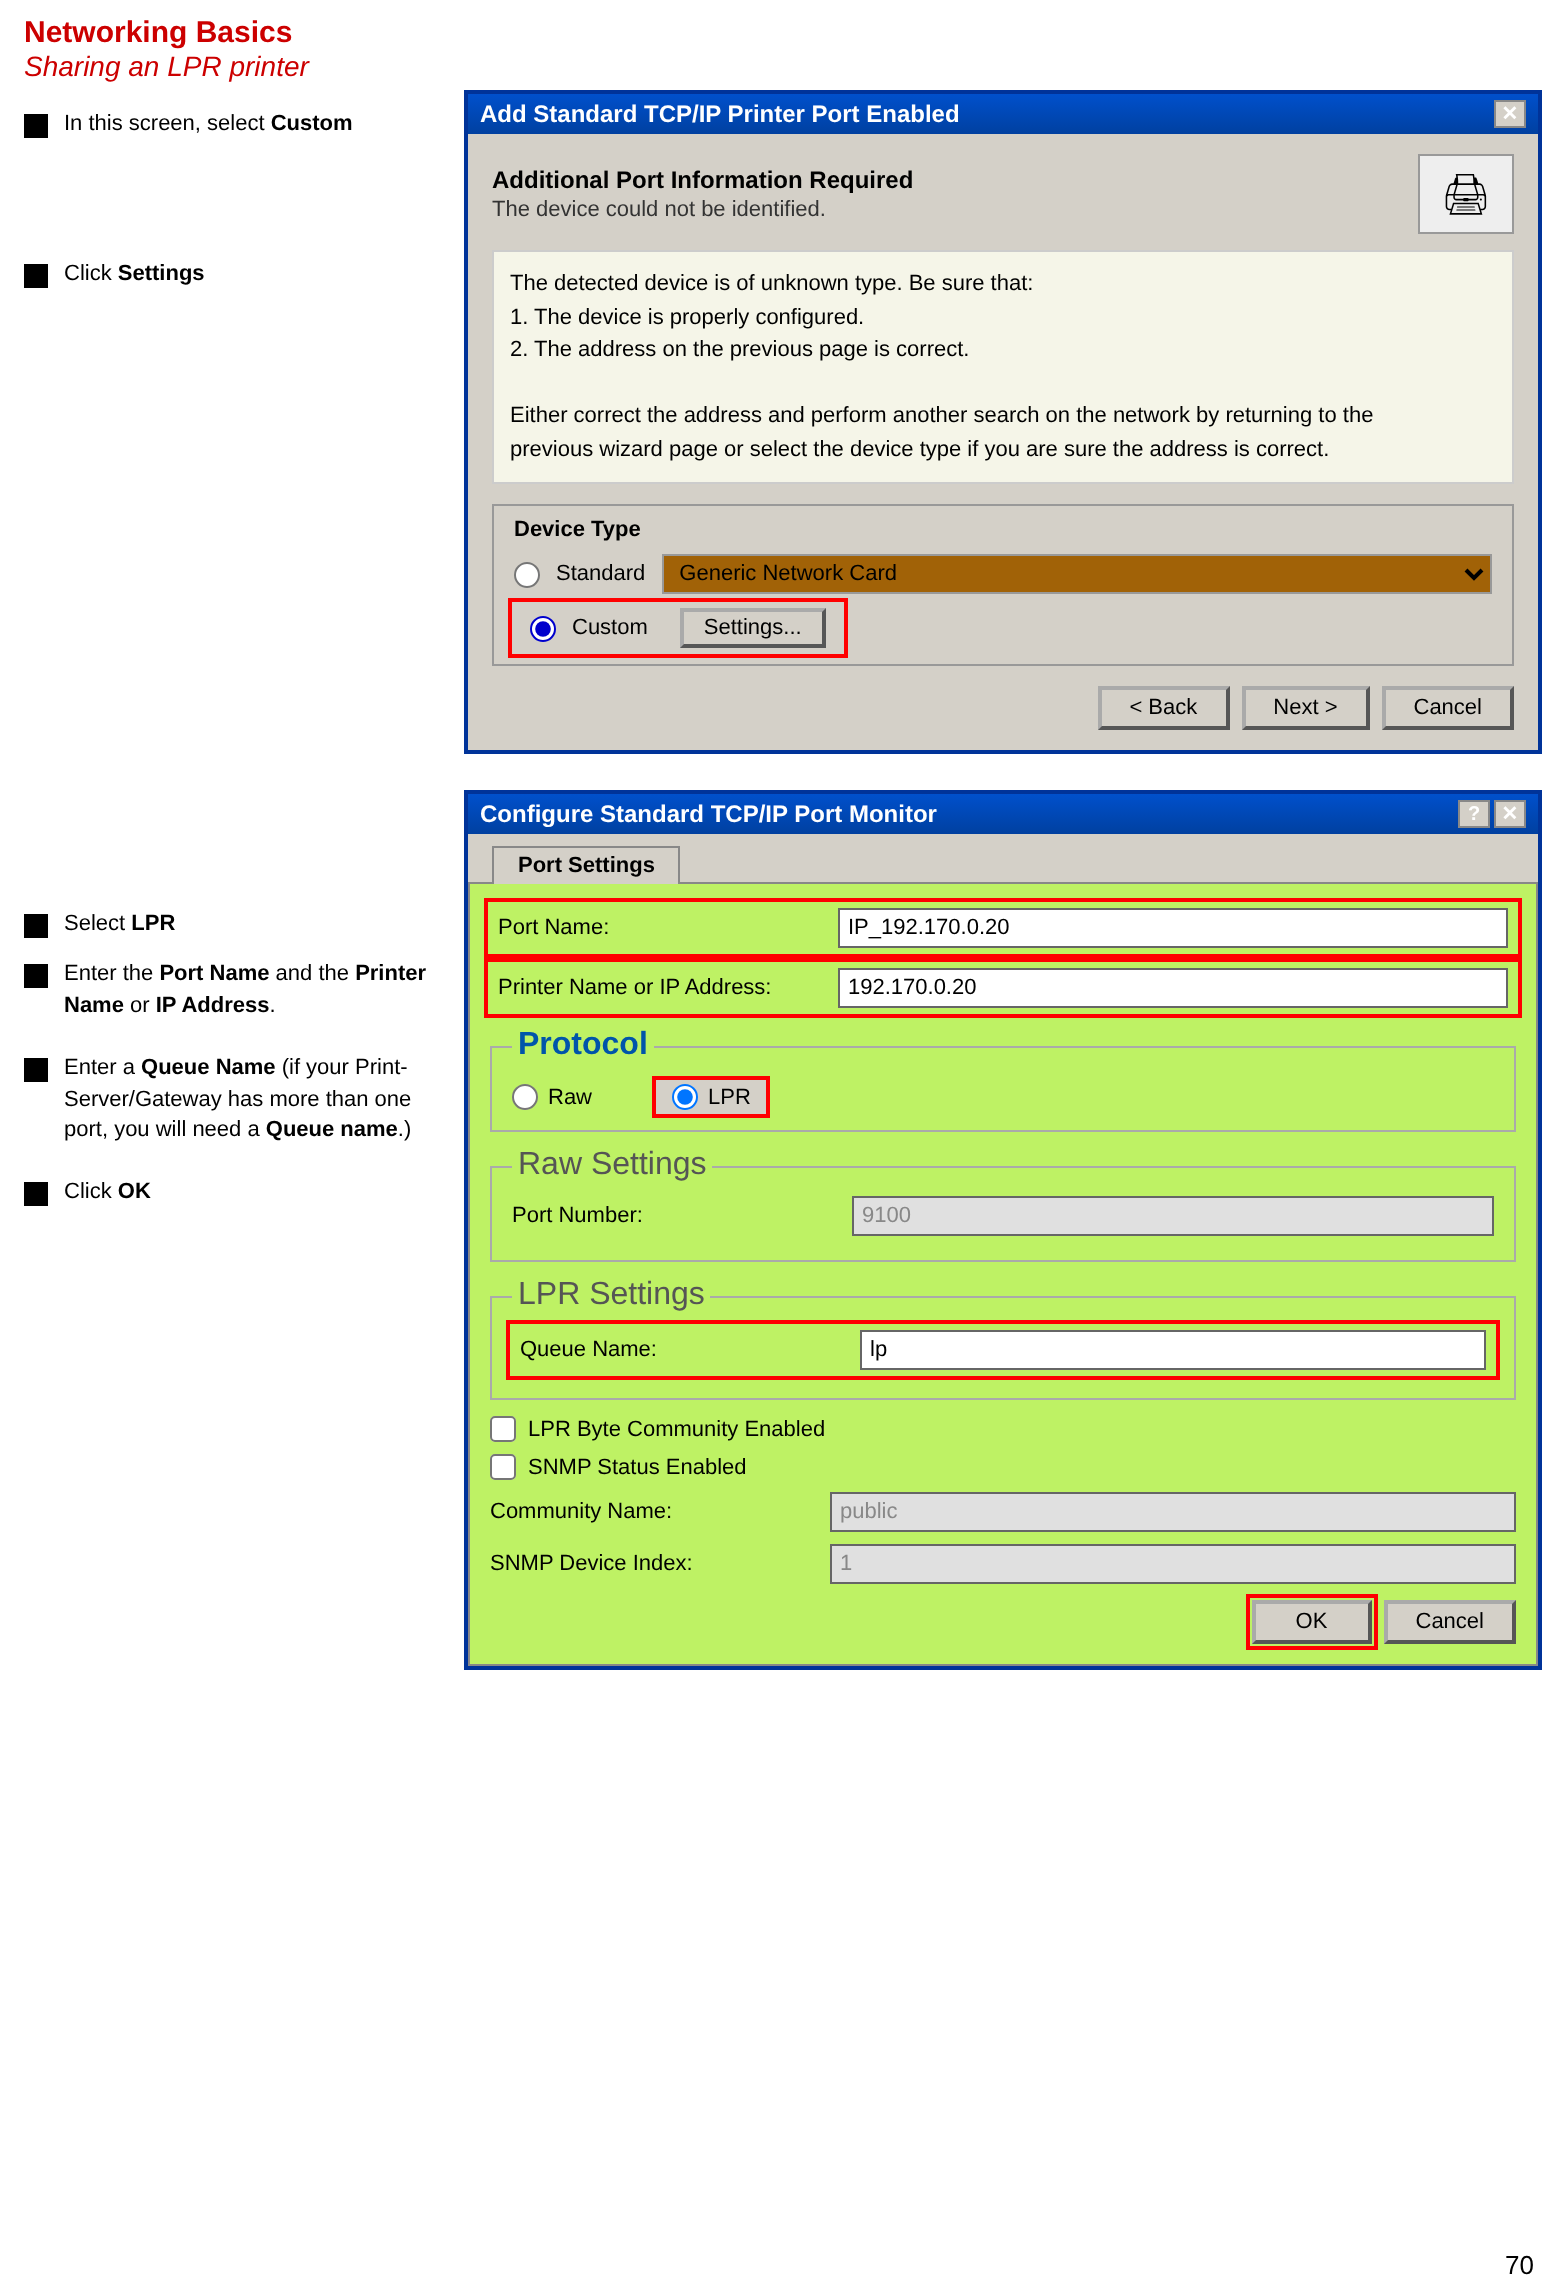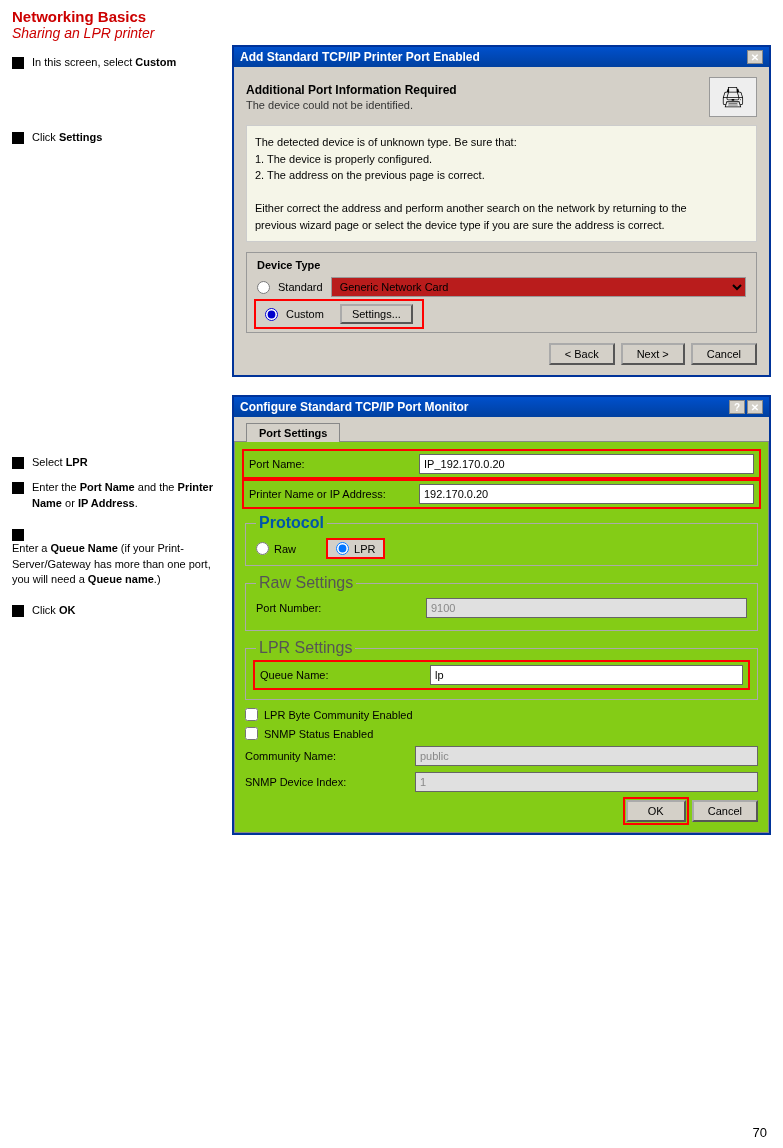--- a/index.html
+++ b/index.html
@@ -170,21 +170,21 @@
       display: flex;
       align-items: center;
       gap: 8px;
       margin-bottom: 5px;
     }
     .radio-row label { font-size: 11px; }
     .generic-dropdown {
       flex: 1;
       height: 20px;
       font-size: 11px;
-      background: #b91c1c;
+      background: #a16207;
       border: 1px solid #999;
       padding: 1px 4px;
     }
     .custom-row {
       display: flex;
       align-items: center;
       gap: 8px;
     }
     .radio-custom {
       accent-color: #0000cc;
@@ -224,21 +224,21 @@
       display: inline-block;
       padding: 3px 12px;
       font-size: 11px;
       font-weight: bold;
       margin-left: 6px;
       margin-bottom: -1px;
       position: relative;
       z-index: 1;
     }
     .dlg2-body {
-      background: #84cc16;
+      background: #bef264;
       border: 1px solid #888;
       padding: 10px;
     }
     .dlg2-field-row {
       display: flex;
       align-items: center;
       margin-bottom: 6px;
     }
     .dlg2-field-label {
       width: 170px;
@@ -388,21 +388,21 @@
         <div class="bullet-text">
           Select <span class="bold-word">LPR</span>
         </div>
       </div>
       <div class="bullet-item">
         <div class="bullet-square"></div>
         <div class="bullet-text">
           Enter the <span class="bold-word">Port Name</span> and the <span class="bold-word">Printer Name</span> or <span class="bold-word">IP Address</span>.
         </div>
       </div>
-      <div class="bullet-item" style="margin-top: 16px; flex-direction: column;">
+      <div class="bullet-item" style="margin-top: 16px;">
         <div class="bullet-square"></div>
         <div class="bullet-text">
           Enter a <span class="bold-word">Queue Name</span> (if your Print-Server/Gateway has more than one port, you will need a <span class="bold-word">Queue name</span>.)
         </div>
       </div>
       <div class="bullet-item" style="margin-top: 16px;">
         <div class="bullet-square"></div>
         <div class="bullet-text">
           Click <span class="bold-word">OK</span>
         </div>

